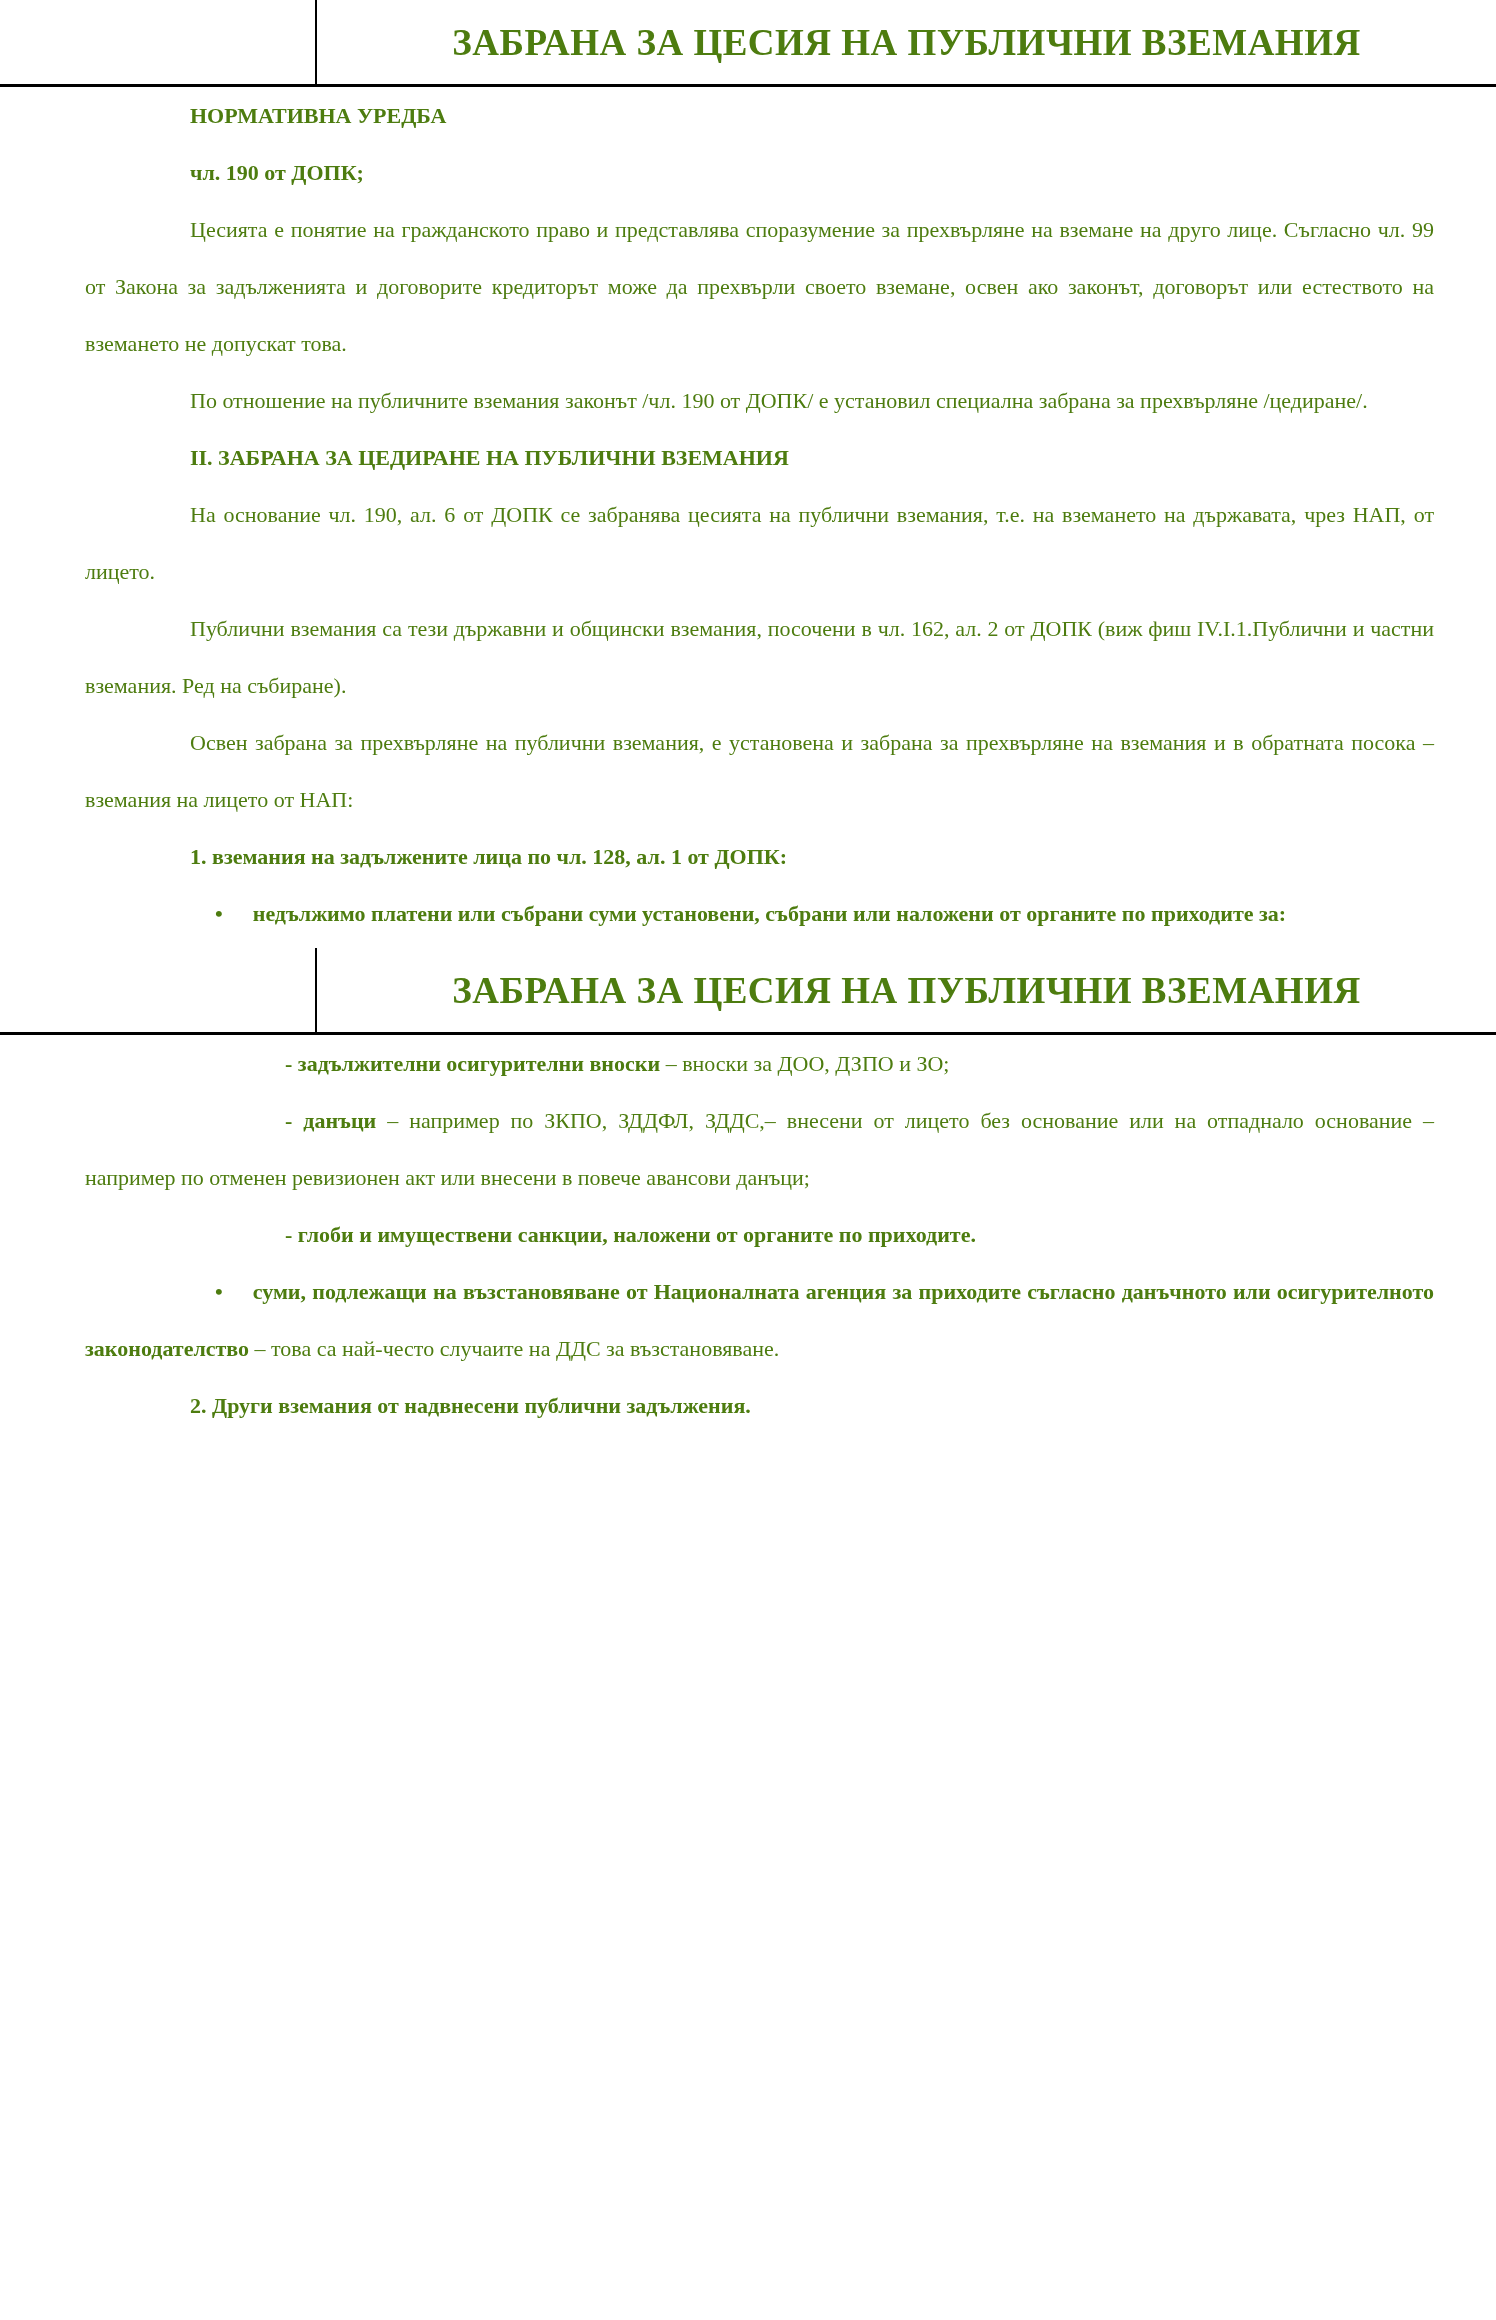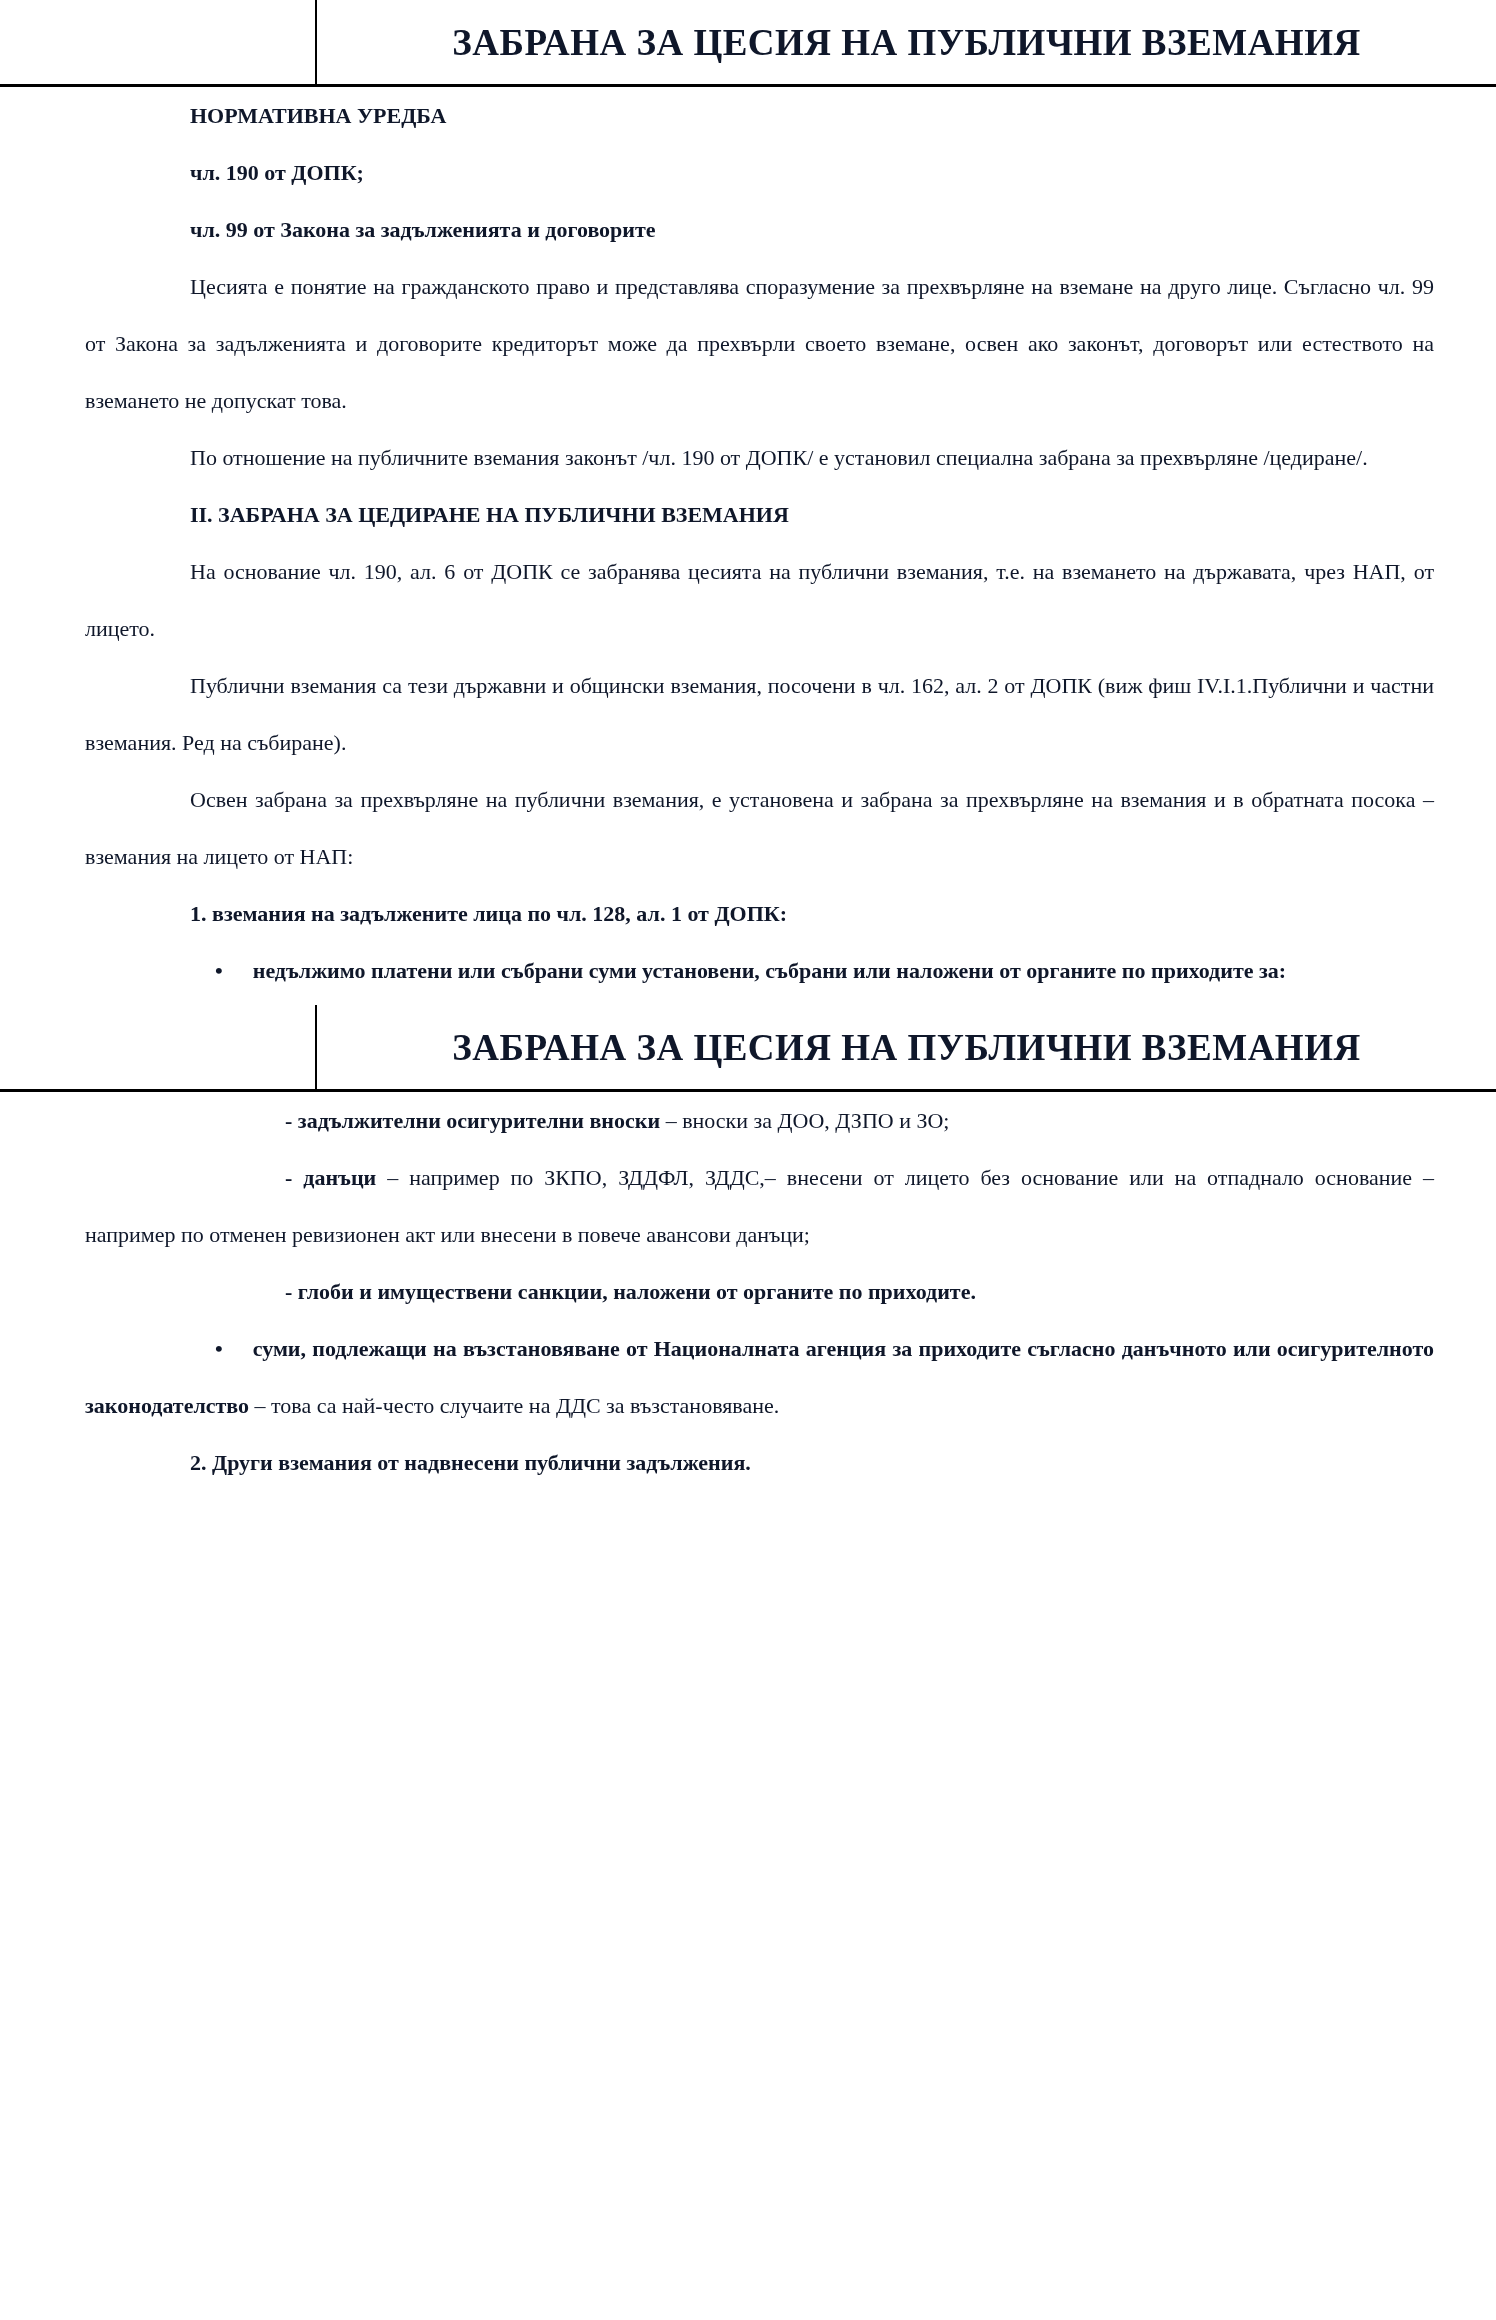--- a/index.html
+++ b/index.html
@@ -5,21 +5,21 @@
   html, body {
     margin: 0;
     padding: 0;
     background: #ffffff;
   }
   .page {
     position: relative;
     width: 1496px;
     height: 2320px;
     background: #ffffff;
-    color: #0f172a;
+    color: #4d7c0f;
     font-family: "Liberation Serif", "DejaVu Serif", serif;
     overflow: hidden;
   }
   
   .doc-header {
     position: relative;
     height: 84px;
     border-bottom: 3px solid #000;
     width: 100%;
   }
@@ -72,21 +72,20 @@
 
   <div class="doc-header">
     <div class="vline"></div>
     <div class="htitle">ЗАБРАНА ЗА ЦЕСИЯ НА ПУБЛИЧНИ ВЗЕМАНИЯ</div>
   </div>
 
   <div class="content">
 
     <p class="b indent mt-block">НОРМАТИВНА УРЕДБА</p>
     <p class="b indent">чл. 190 от ДОПК;</p>
-    <p class="b indent">чл. 99 от Закона за задълженията и договорите</p>
 
     <p class="indent">Цесията е понятие на гражданското право и представлява споразумение за прехвърляне на вземане на друго лице. Съгласно чл. 99 от Закона за задълженията и договорите кредиторът може да прехвърли своето вземане, освен ако законът, договорът или естеството на вземането не допускат това.</p>
     <p class="indent">По отношение на публичните вземания законът /чл. 190 от ДОПК/ е установил специална забрана за прехвърляне /цедиране/.</p>
 
     <p class="b indent mt-line">II. ЗАБРАНА ЗА ЦЕДИРАНЕ НА ПУБЛИЧНИ ВЗЕМАНИЯ</p>
     <p class="indent">На основание чл. 190, ал. 6 от ДОПК се забранява  цесията на публични вземания, т.е. на вземането на държавата, чрез НАП, от лицето.</p>
     <p class="indent">Публични вземания са тези държавни и общински вземания, посочени в чл. 162, ал. 2 от ДОПК (виж фиш IV.I.1.Публични и частни вземания. Ред на събиране).</p>
 
     <p class="indent">Освен забрана за прехвърляне на публични вземания, е установена и забрана за прехвърляне на вземания и в обратната посока –вземания на лицето от НАП:</p>
     <p class="b indent">1. вземания на задължените лица по чл. 128, ал. 1 от ДОПК:</p>

